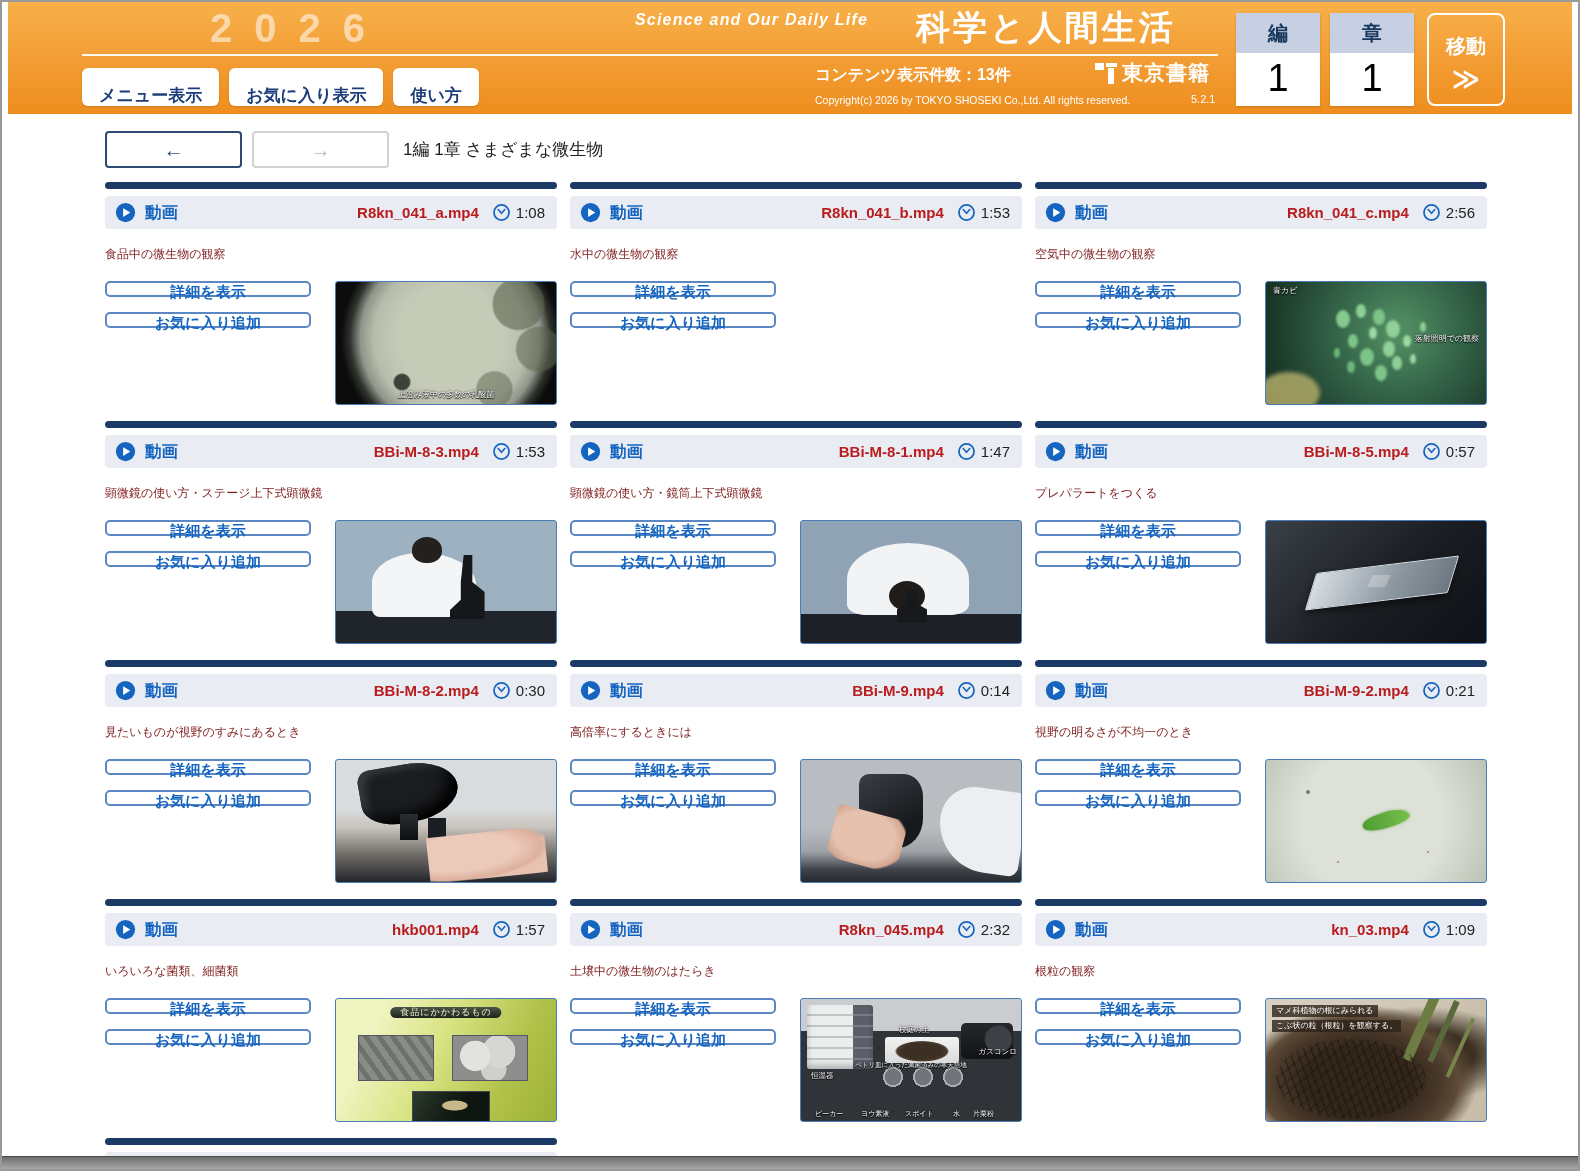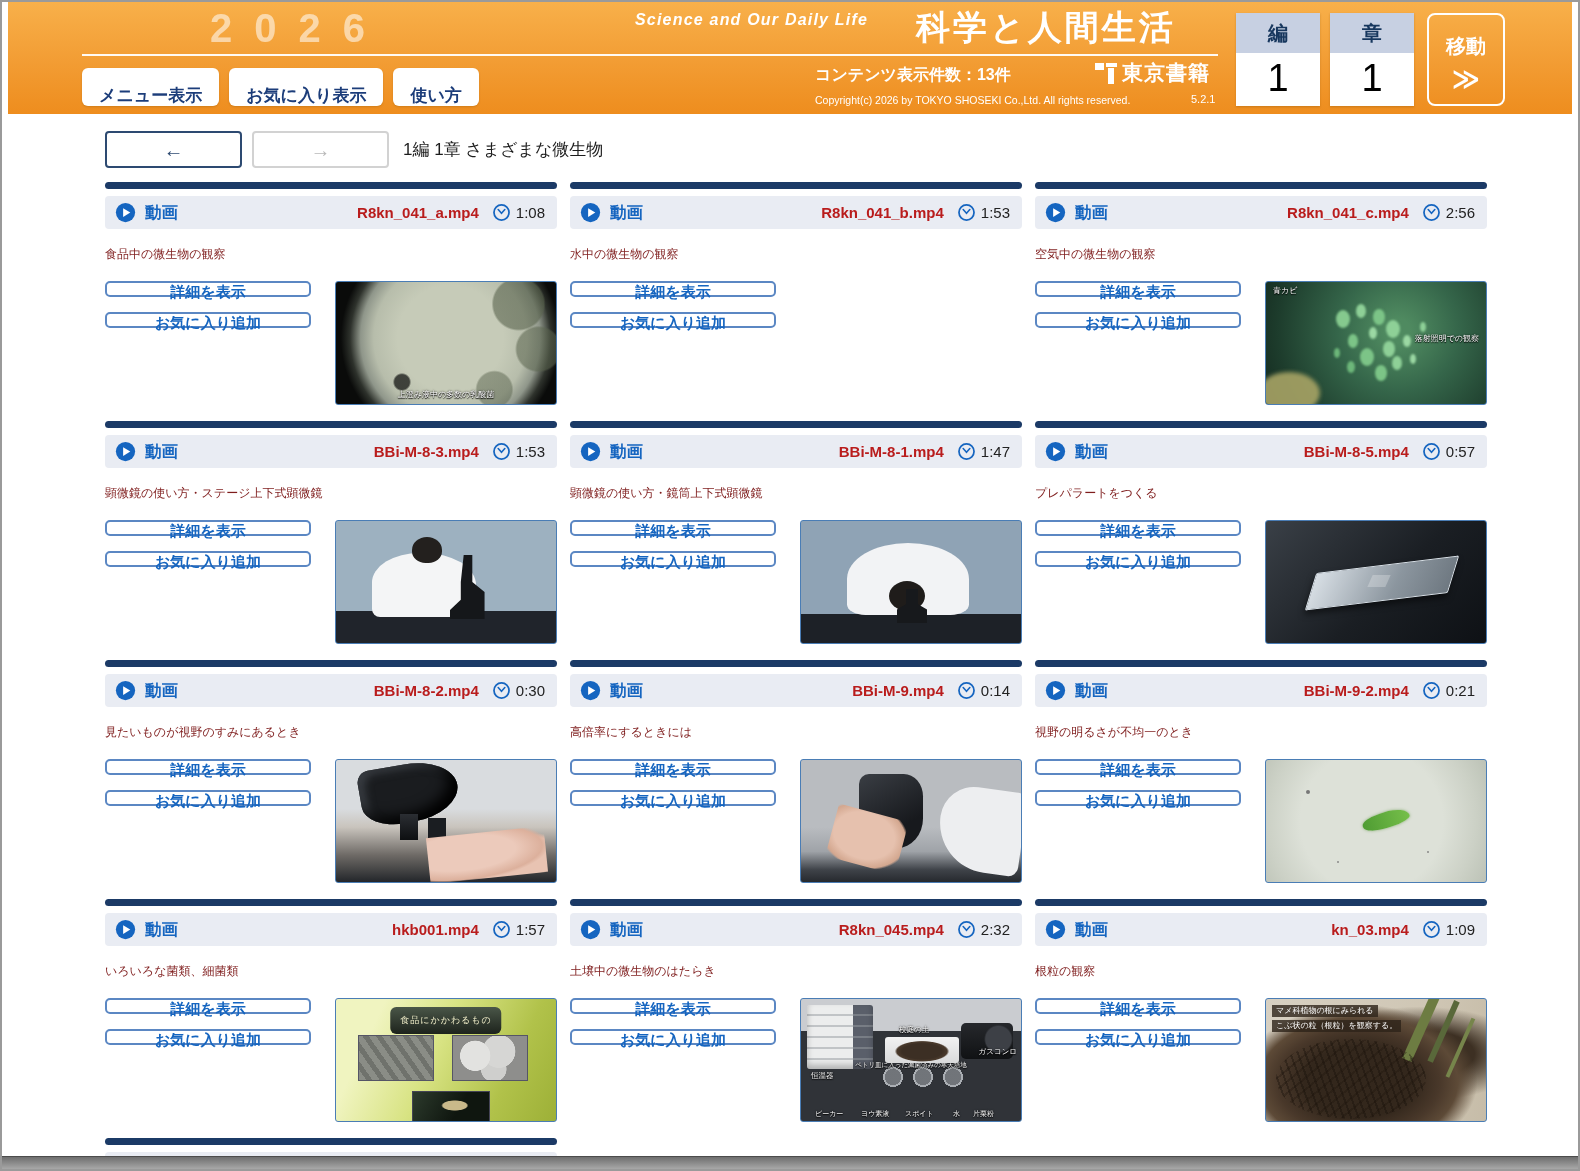--- a/index.html
+++ b/index.html
@@ -161,21 +161,21 @@
     background:repeating-linear-gradient(55deg,#8a8d86 0 6px,#6f726c 6px 11px); }
   .thumb-fungi::after { left:116px; top:36px; width:74px; height:44px; border:1px solid #556;
     background:radial-gradient(circle at 30% 45%, #e2e2e0 0 26%, transparent 27%),
                radial-gradient(circle at 62% 35%, #d6d6d4 0 30%, transparent 31%),
                radial-gradient(circle at 55% 75%, #cfcfcd 0 24%, transparent 25%), #8e8e8c; }
   .thumb-fungi .art-extra { display:block; left:76px; top:92px; width:78px; height:32px;
     border:1px solid #445;
     background:radial-gradient(ellipse at 55% 45%, #c9b98a 0 20%, transparent 23%),
                linear-gradient(120deg,#2c3a2c,#0f160f 60%); }
   .cap-fg-banner { top:8px; left:50%; transform:translateX(-50%); font-size:9px;
-    background:linear-gradient(#4a5648,#1d231c); color:#f0edc8; padding:8px 10px;
+    background:linear-gradient(#4a5648,#1d231c); color:#f0edc8; padding:0 10px;
     border-radius:6px; letter-spacing:1px; text-shadow:none; }
 
   .thumb-soil { background:
     radial-gradient(circle 10px at 92px 78px, rgba(210,215,220,.4) 0 8px, rgba(235,240,245,.65) 8px 10px, transparent 10px),
     radial-gradient(circle 10px at 122px 78px, rgba(210,215,220,.4) 0 8px, rgba(235,240,245,.65) 8px 10px, transparent 10px),
     radial-gradient(circle 10px at 152px 78px, rgba(210,215,220,.4) 0 8px, rgba(235,240,245,.65) 8px 10px, transparent 10px),
     linear-gradient(180deg,#caccd0 0 26%,#303338 26% 100%); }
   .thumb-soil::before { left:6px; top:6px; width:66px; height:64px; border-radius:3px;
     background:repeating-linear-gradient(180deg, transparent 0 9px, rgba(150,155,160,.5) 9px 11px),
                linear-gradient(90deg,#eceded 0 70%, #5a5f6a 70% 100%);

